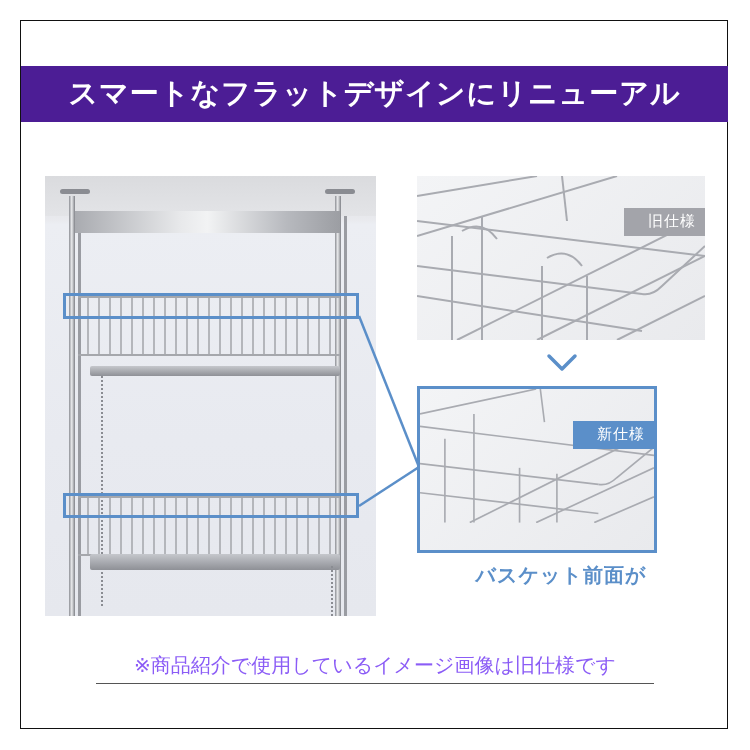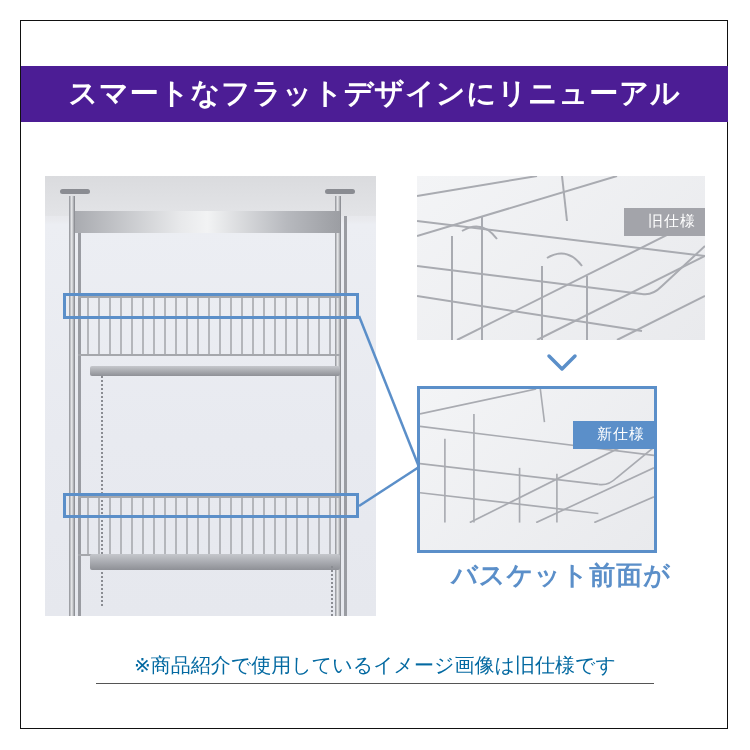--- a/index.html
+++ b/index.html
@@ -52,24 +52,24 @@
                  background: linear-gradient(135deg, #f3f4f6, #e9eaed); overflow: hidden; }
     .wires { position: absolute; inset: 0; }
     .tag { position: absolute; right: 0; top: 0; color: #fff; font-size: 15px;
            padding: 4px 9px 5px 24px; letter-spacing: 1px; margin-top: 32px; }
     .tag.old { background: #a3a4aa; }
     .tag.new { background: #5b8fc9; top: 0; right: 0; }
 
     .chevron { position: absolute; left: 546px; top: 352px; width: 32px; height: 22px; }
 
     .caption { position: absolute; left: 417px; top: 560px; width: 288px; text-align: center;
-               color: #5b8fc9; font-weight: bold; font-size: 26px; line-height: 30px; letter-spacing: 1px; }
+               color: #5b8fc9; font-weight: bold; font-size: 20px; line-height: 30px; letter-spacing: 1px; }
 
     .footnote { position: absolute; left: 96px; top: 652px; width: 558px; text-align: center;
-                font-size: 20px; color: #0369a1; padding-bottom: 4px; border-bottom: 1px solid #555;
+                font-size: 20px; color: #8b5cf6; padding-bottom: 4px; border-bottom: 1px solid #555;
                 white-space: nowrap; }
   </style>
 </head>
 <body>
 
 <div class="frame"></div>
 
 <div class="banner">
   <span class="banner-title">スマートなフラットデザインにリニューアル</span>
 </div>

